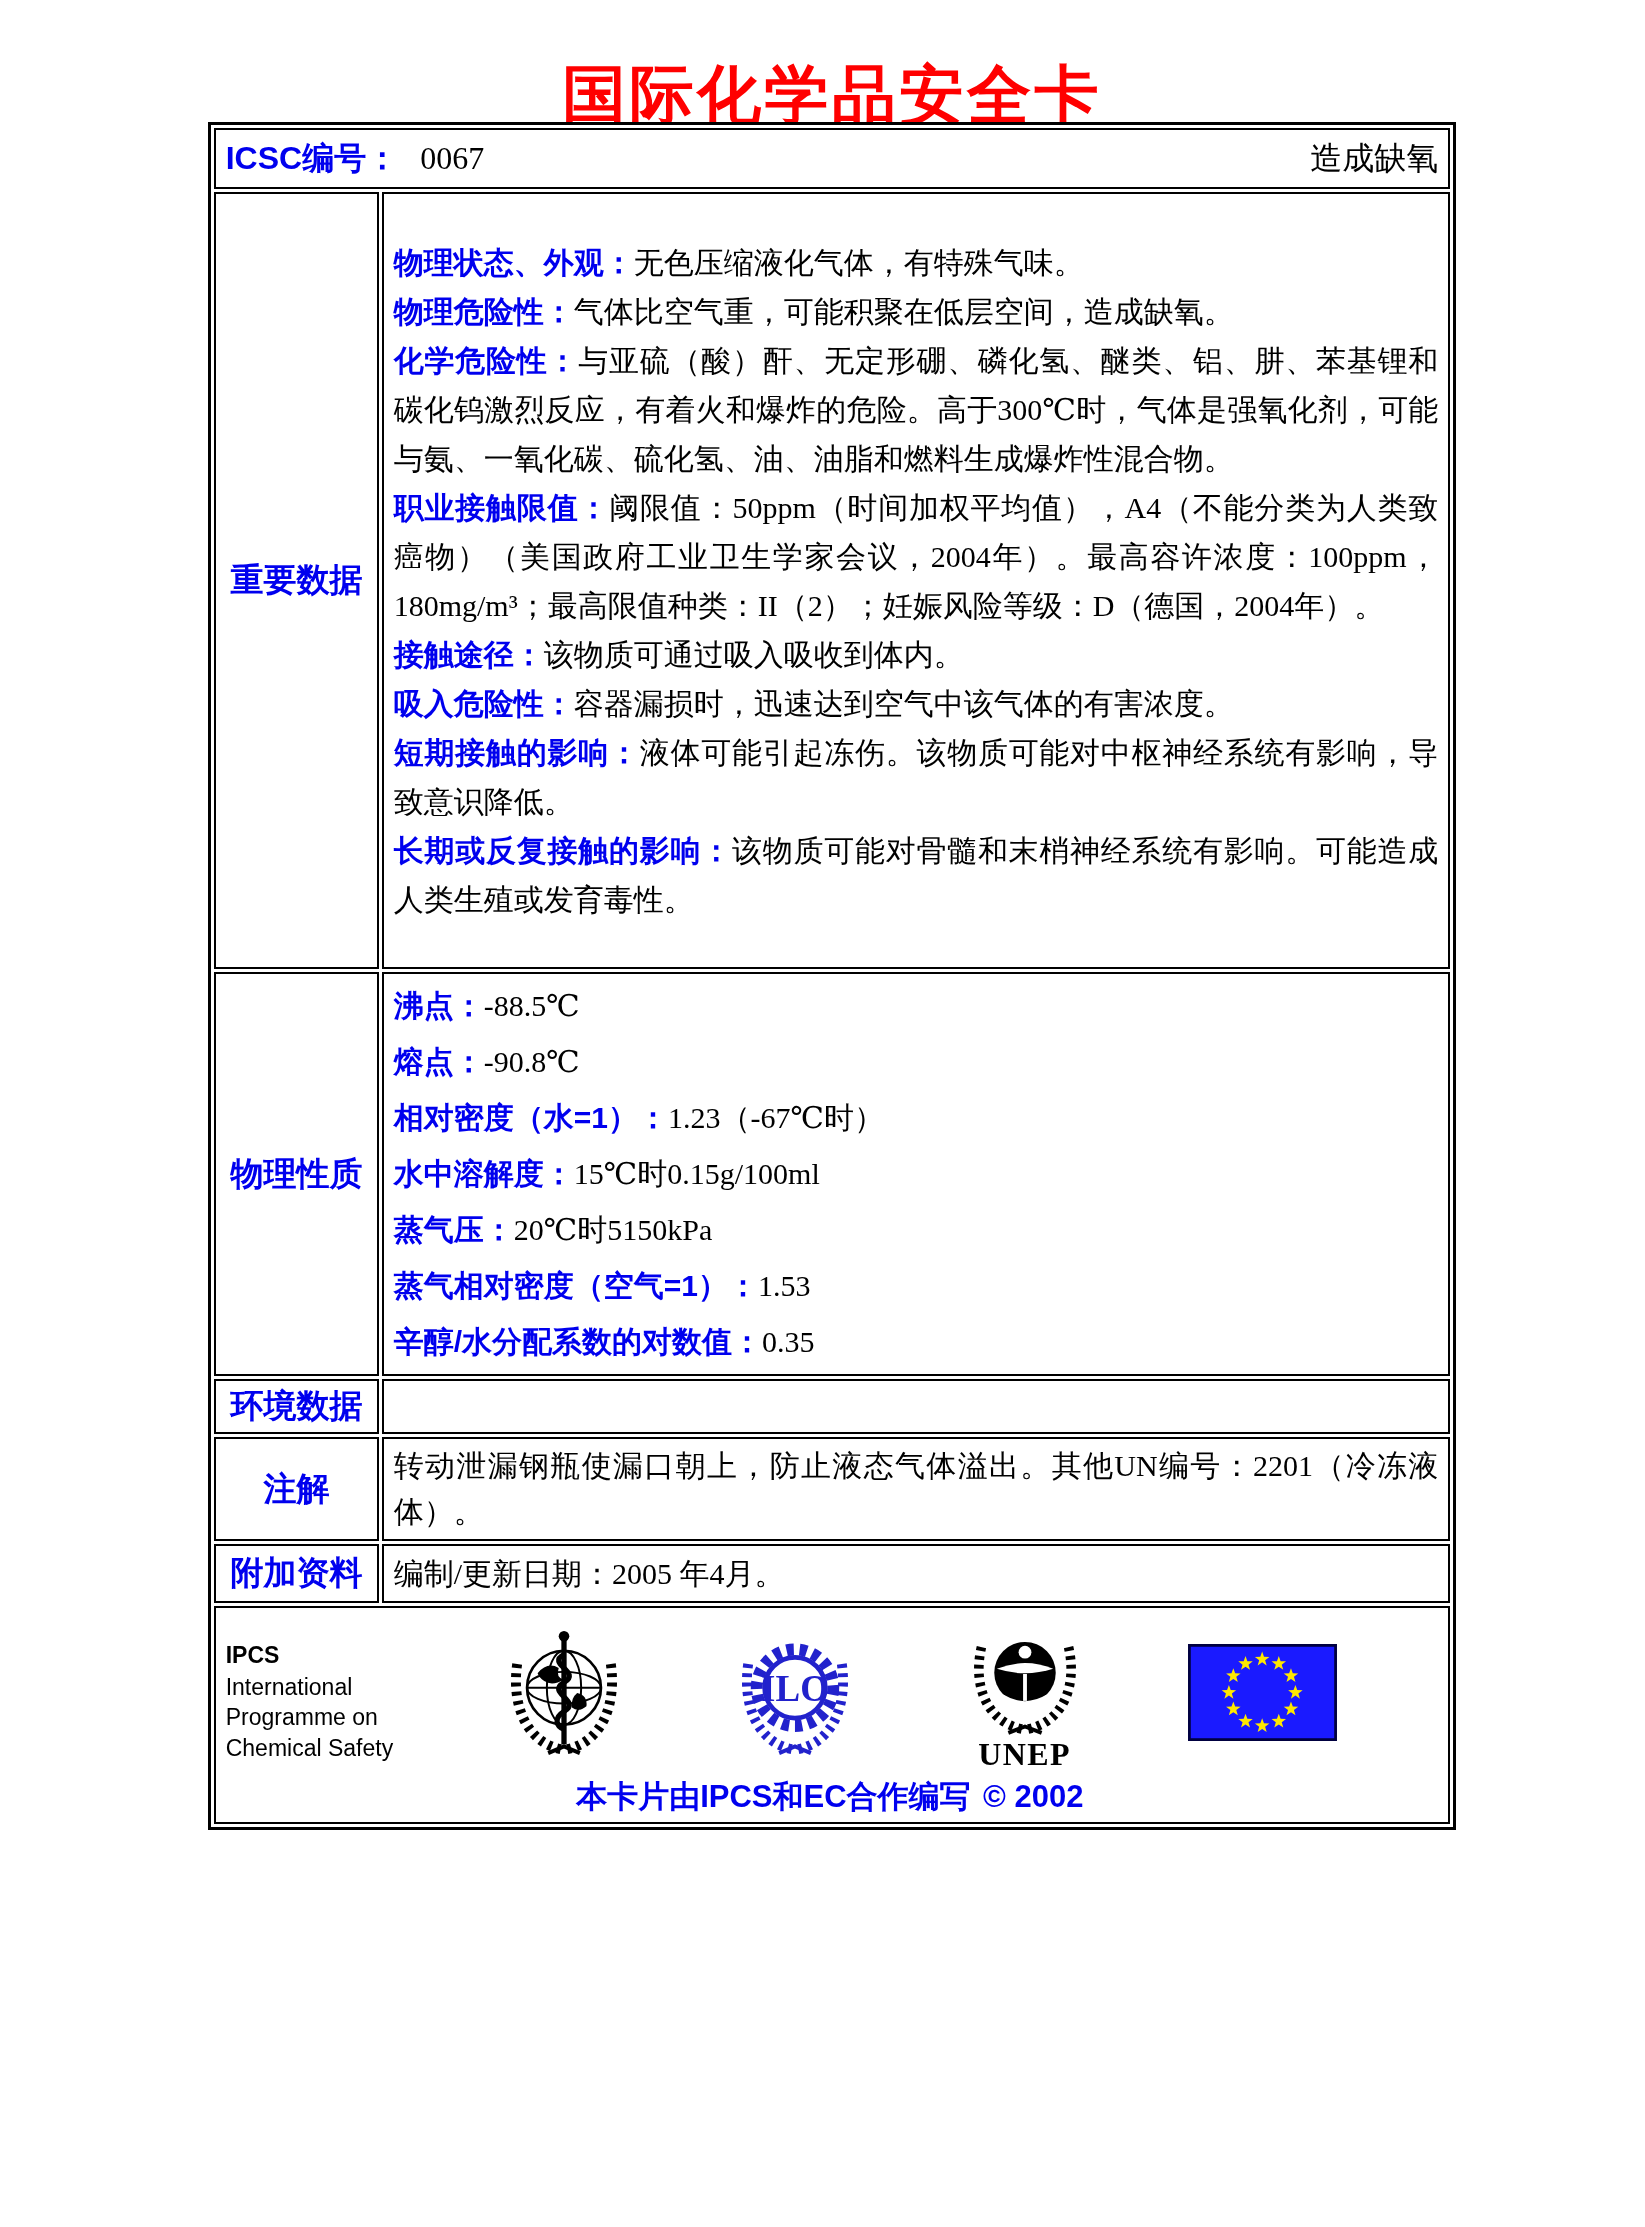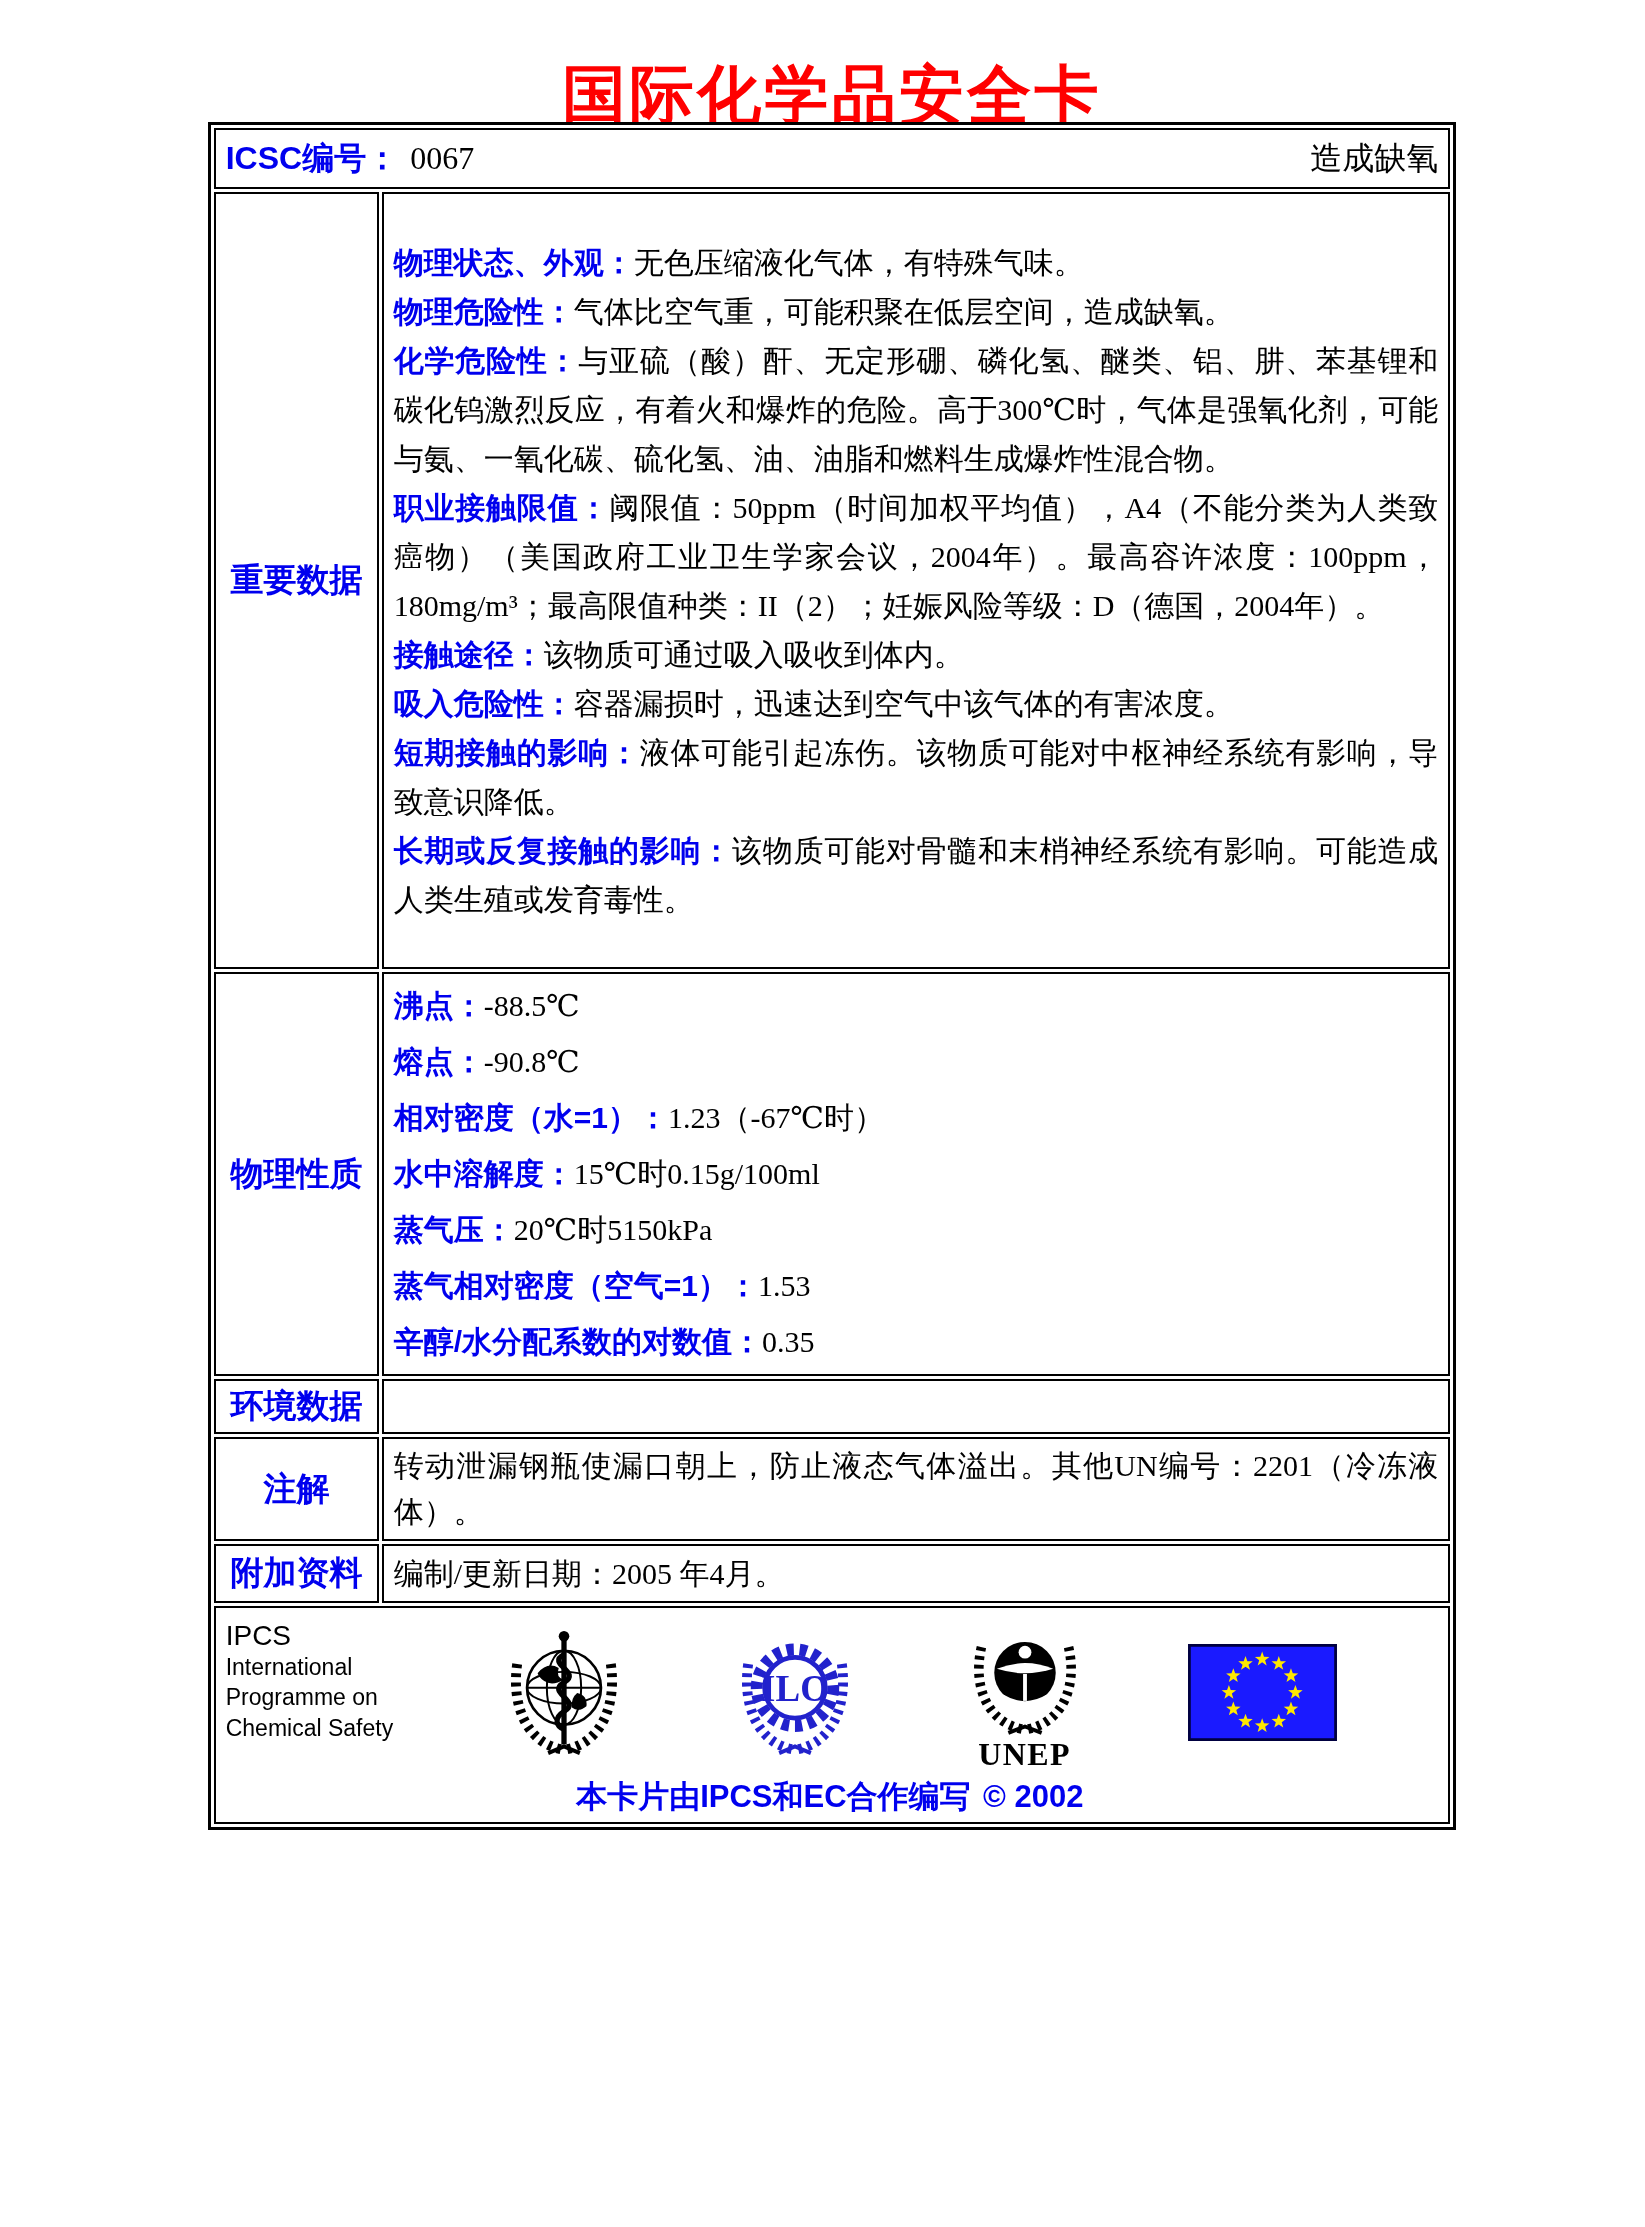--- a/index.html
+++ b/index.html
@@ -48,41 +48,41 @@
   .r-add td   { height: 35px; }
   .r-logo td  { height: 165px; }
   .r-legal td { height: 54px; }
 
   
   .head-flex { display: flex; justify-content: space-between; align-items: center; }
   .hdr-lbl {
     color: #0000ee; font-family: "Liberation Sans", sans-serif;
     font-weight: bold; font-size: 32px;
   }
-  .hdr-num { font-size: 32px; margin-left: 12px; }
+  .hdr-num { font-size: 32px; margin-left: 22px; }
   .hdr-name { font-size: 32px; }
 
   
   .para {
     margin: 0; font-size: 30px; line-height: 49px;
     text-align: justify;
   }
   .lbl {
     color: #0000ee; font-family: "Liberation Sans", sans-serif;
     font-weight: bold;
   }
   .kv { margin: 0; font-size: 30px; line-height: 56px; white-space: nowrap; }
 
   .note-text, .add-text { margin: 0; font-size: 30px; line-height: 46px; text-align: justify; }
 
   
   .logo-cell { padding: 7px 14px 4.2px 9.7px; }
   .logo-strip { display: flex; align-items: center; justify-content: space-between; }
   .ipcs-block { font-family: "Liberation Sans", sans-serif; width: 173px; align-self: flex-start; padding-top: 4.2px; }
-  .ipcs-acronym { font-size: 28px; font-weight: normal; line-height: 33px; }
+  .ipcs-acronym { font-size: 23px; font-weight: bold; line-height: 33px; margin-top: 20px; }
   .ipcs-line { font-size: 23px; line-height: 30.5px; }
   .unep-block { text-align: center; }
   .unep-word {
     font-family: "Liberation Serif", serif; font-weight: bold;
     font-size: 32px; letter-spacing: 1.4px; margin-top: -5.5px;
   }
   .eu-flag-wrap { margin-right: 97px; }
   .copyright-line {
     text-align: center; margin-top: 2.8px;
     color: #0000ee; font-family: "Liberation Sans", sans-serif;

